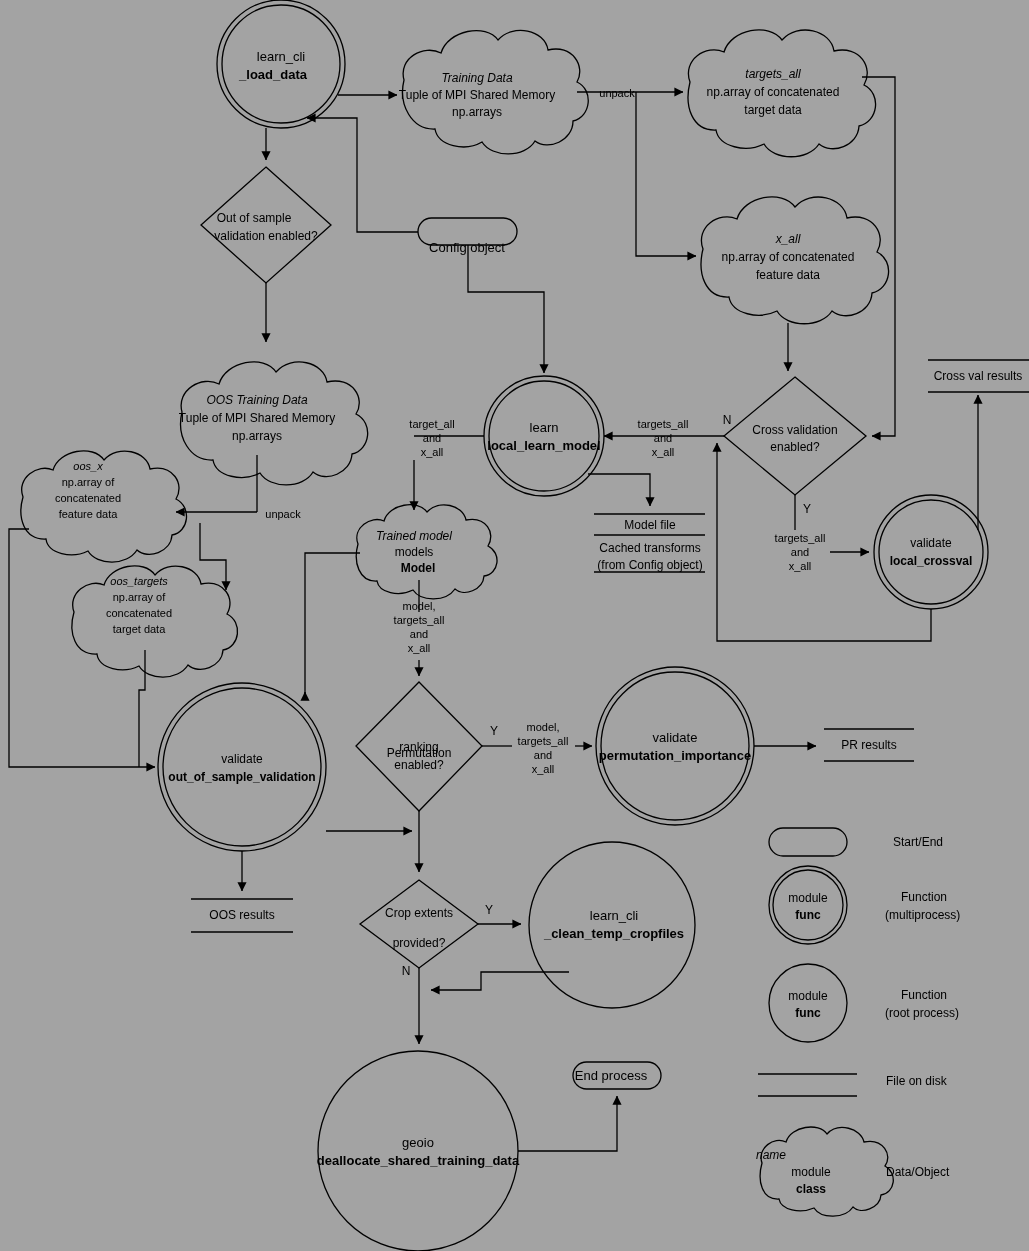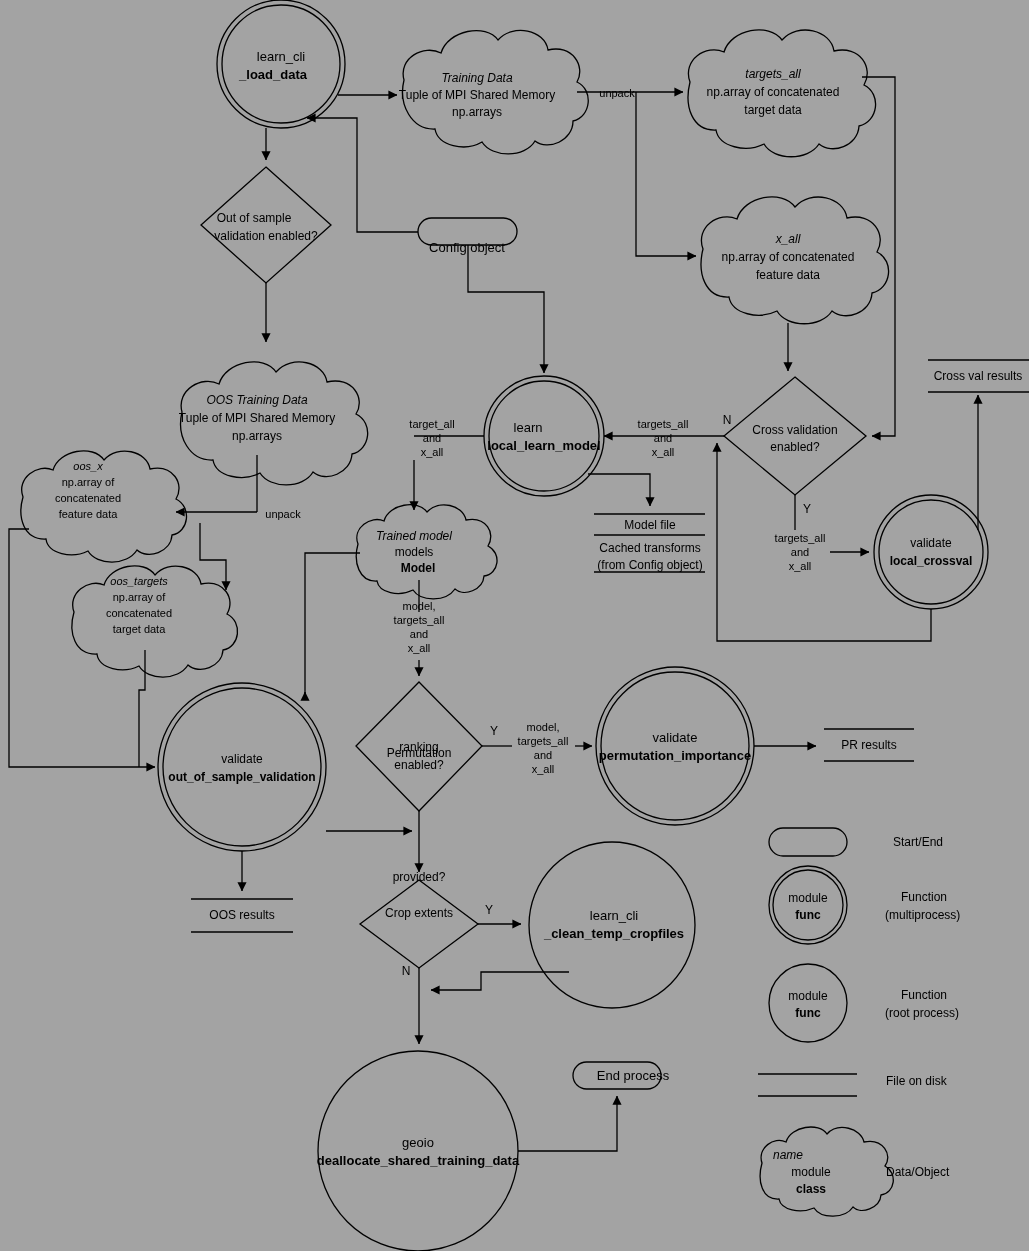--- a/index.html
+++ b/index.html
@@ -262,21 +262,21 @@
 <div class="lbl t11 it ctr" style="left:88px;top:466px;text-align:center;">oos_x</div>
 <div class="lbl t11 ctr" style="left:88px;top:482px;">np.array of</div>
 <div class="lbl t11 ctr" style="left:88px;top:498px;">concatenated</div>
 <div class="lbl t11 ctr" style="left:88px;top:514px;">feature data</div>
 
 <div class="lbl t11 it ctr" style="left:139px;top:581px;">oos_targets</div>
 <div class="lbl t11 ctr" style="left:139px;top:597px;">np.array of</div>
 <div class="lbl t11 ctr" style="left:139px;top:613px;">concatenated</div>
 <div class="lbl t11 ctr" style="left:139px;top:629px;">target data</div>
 
-<div class="lbl t13 ctr" style="left:528px;top:428px;">learn</div>
+<div class="lbl t13 ctr" style="left:544px;top:428px;">learn</div>
 <div class="lbl t13 bd ctr" style="left:544px;top:446px;">local_learn_model</div>
 
 <div class="lbl t12 it ctr" style="left:414px;top:536px;">Trained model</div>
 <div class="lbl t12 ctr" style="left:414px;top:552px;">models</div>
 <div class="lbl t12 bd ctr" style="left:414px;top:568px;padding-left:8px;">Model</div>
 
 <div class="lbl t12 ctr" style="left:650px;top:525px;">Model file</div>
 <div class="lbl t12 ctr" style="left:650px;top:548px;">Cached transforms</div>
 <div class="lbl t12 ctr" style="left:650px;top:565px;">(from Config object)</div>
 
@@ -296,29 +296,29 @@
 <div class="lbl t12 ctr" style="left:419px;top:729px;margin-top:24px;">Permutation</div>
 <div class="lbl t12 ctr" style="left:419px;top:747px;">ranking</div>
 <div class="lbl t12 ctr" style="left:419px;top:765px;">enabled?</div>
 
 <div class="lbl t13 ctr" style="left:675px;top:738px;">validate</div>
 <div class="lbl t13 bd ctr" style="left:675px;top:756px;">permutation_importance</div>
 
 <div class="lbl t12 ctr" style="left:869px;top:745px;">PR results</div>
 
 <div class="lbl t12 ctr" style="left:419px;top:913px;">Crop extents</div>
-<div class="lbl t12 ctr" style="left:419px;top:877px;text-align:center;">provided?</div>
+<div class="lbl t12 ctr" style="left:419px;top:943px;text-align:center;">provided?</div>
 
 <div class="lbl t13 ctr" style="left:614px;top:916px;">learn_cli</div>
 <div class="lbl t13 bd ctr" style="left:614px;top:934px;">_clean_temp_cropfiles</div>
 
 <div class="lbl t13 ctr" style="left:418px;top:1143px;">geoio</div>
 <div class="lbl t13 bd ctr" style="left:418px;top:1161px;">deallocate_shared_training_data</div>
 
-<div class="lbl t13 ctr" style="left:617px;top:1076px;padding-left:32px;">End process</div>
+<div class="lbl t13 ctr" style="left:595px;top:1076px;padding-left:32px;">End process</div>
 
 <div class="lbl t11 ctr" style="left:617px;top:93px;">unpack</div>
 <div class="lbl t11 ctr" style="left:283px;top:514px;">unpack</div>
 
 <div class="lbl t11 ctr" style="left:432px;top:424px;">target_all</div>
 <div class="lbl t11 ctr" style="left:432px;top:438px;">and</div>
 <div class="lbl t11 ctr" style="left:432px;top:452px;">x_all</div>
 
 <div class="lbl t11 ctr" style="left:663px;top:424px;">targets_all</div>
 <div class="lbl t11 ctr" style="left:663px;top:438px;">and</div>
@@ -351,18 +351,18 @@
 <div class="lbl t12 ctr" style="left:901px;top:897px;text-align:left;transform:translate(0,-50%);">Function</div>
 <div class="lbl t12 ctr" style="left:885px;top:915px;text-align:left;transform:translate(0,-50%);">(multiprocess)</div>
 
 <div class="lbl t12 ctr" style="left:808px;top:996px;">module</div>
 <div class="lbl t12 bd ctr" style="left:808px;top:1013px;">func</div>
 <div class="lbl t12 ctr" style="left:901px;top:995px;text-align:left;transform:translate(0,-50%);">Function</div>
 <div class="lbl t12 ctr" style="left:885px;top:1013px;text-align:left;transform:translate(0,-50%);">(root process)</div>
 
 <div class="lbl t12 ctr" style="left:886px;top:1081px;text-align:center;transform:translate(0,-50%);">File on disk</div>
 
-<div class="lbl t12 it ctr" style="left:788px;top:1155px;">name</div>
+<div class="lbl t12 it ctr" style="left:771px;top:1155px;">name</div>
 <div class="lbl t12 ctr" style="left:811px;top:1172px;">module</div>
 <div class="lbl t12 bd ctr" style="left:811px;top:1189px;">class</div>
 <div class="lbl t12 ctr" style="left:886px;top:1172px;text-align:left;transform:translate(0,-50%);">Data/Object</div>
 
 </div>
 
 </body></html>

